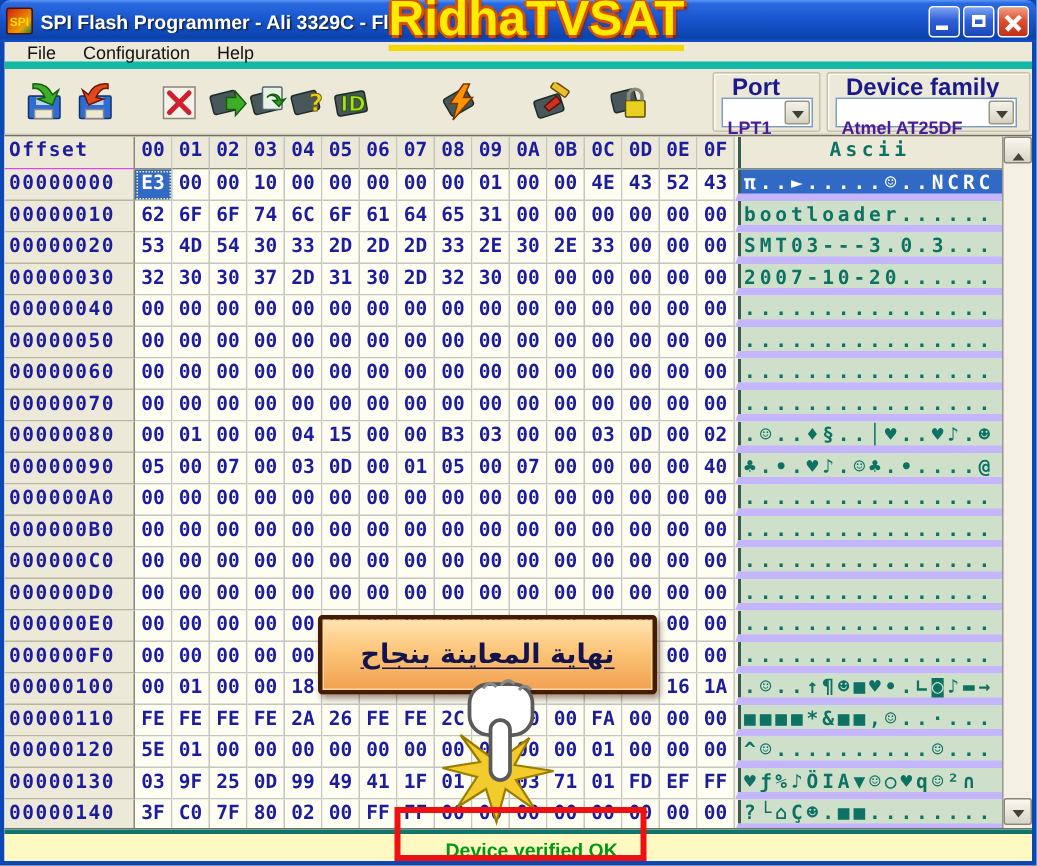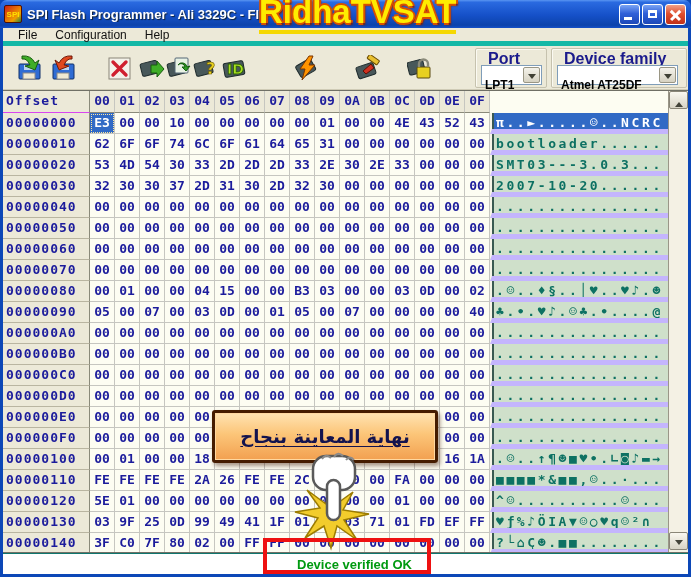--- a/index.html
+++ b/index.html
@@ -36,21 +36,21 @@
     font-size:12px;color:#111;border-bottom:5px solid #14b8a6;}
   .menuitem{padding:1px 9px;}
   .toolbar{height:44px;position:relative;border-bottom:1px solid #cfcbb6;}
   .tbtn{position:absolute;top:9px;width:26px;height:26px;}
   .tbtn svg{width:26px;height:26px;}
   .tb-group{position:absolute;top:2px;height:40px;border:1px solid #c6c2ae;border-radius:2px;
     box-shadow:inset 1px 1px 0 #fbfaf2;}
   .tb-label{position:absolute;top:1px;left:12px;font-size:16px;font-weight:bold;color:#1a1a8c;}
   .combo{position:absolute;left:5px;top:16px;height:20px;background:#fff;border:1px solid #7f9db9;
     display:flex;align-items:center;}
-  .combo .val{flex:1;font-size:12px;font-weight:bold;color:#000000;padding-left:3px;white-space:nowrap;overflow:hidden;margin-top:19px;}
+  .combo .val{flex:1;font-size:12px;font-weight:bold;color:#4c1d95;padding-left:3px;white-space:nowrap;overflow:hidden;margin-top:19px;}
   .combo .drop{width:17px;height:16px;margin:1px;background:linear-gradient(180deg,#f4f2ea,#d6d2c2);
     border:1px solid #9a9684;border-radius:2px;position:relative;}
   .combo .drop:after{content:"";position:absolute;left:4px;top:6px;border:4px solid transparent;border-top:5px solid #404034;}
   
   .gridwrap{height:463px;display:flex;border:1px solid #707066;border-left:none;border-right:none;background:#fdfdf2;}
   .grid{flex:1;display:flex;flex-direction:column;overflow:hidden;}
   .grow{display:flex;height:21px;flex:0 0 21px;}
   .grow.head{height:22px;flex:0 0 22px;}
   .oc{flex:0 0 87px;background:#ece9d8;border-right:1px solid #8a8a7a;border-bottom:1px solid #b9b5a1;
       font-family:"DejaVu Sans Mono",monospace;font-weight:bold;font-size:13px;color:#1c1c9c;
@@ -68,21 +68,21 @@
   .head .ac{background:#ece9d8;color:#0d7163;border-bottom:1px solid #8a8a7a;text-align:center;
       letter-spacing:3px;padding-left:0;box-shadow:inset 2px 0 0 #3a5a52;}
   .ac.selrow{background:#316ac5;color:#fff;}
   
   .vscroll{flex:0 0 20px;background:#f4f1e4;border-left:1px solid #9a9688;display:flex;flex-direction:column;justify-content:space-between;}
   .sbtn{height:18px;background:linear-gradient(180deg,#faf8f0,#d8d4c6);border:1px solid #8a8678;border-radius:2px;position:relative;}
   .sbtn.up:after{content:"";position:absolute;left:5px;top:6px;border:4px solid transparent;border-bottom:5px solid #44443a;}
   .sbtn.down{margin-bottom:2px;}
   .sbtn.down:after{content:"";position:absolute;left:5px;top:7px;border:4px solid transparent;border-top:5px solid #44443a;}
   
-  .statusbar{flex:1;background:#ffffff;border-top:1px solid #0f766e;position:relative;}
+  .statusbar{flex:1;background:#fef9c3;border-top:3px solid #0f766e;position:relative;}
   .statustext{position:absolute;left:294px;top:3px;font-size:13px;font-weight:bold;color:#009a10;
      font-family:"Liberation Sans",sans-serif;}
   
   .notebox{position:absolute;left:212px;top:410px;width:226px;height:53px;z-index:30;
     background:linear-gradient(180deg,#ffe3b2 0%,#fcc578 45%,#f2a050 100%);
     border:3px solid #451c00;border-radius:3px;box-shadow:2px 3px 4px rgba(60,20,0,.45),inset 0 0 0 1px #ffd8a0;
     display:flex;align-items:center;justify-content:center;}
   .notetext{font-size:18px;font-weight:bold;color:#13134e;text-decoration:underline;
     text-underline-offset:3px;font-family:"DejaVu Sans",sans-serif;}
   .handwrap{position:absolute;left:293px;top:450px;z-index:31;}
@@ -222,20 +222,21 @@
             <div class="bc">06</div>
             <div class="bc">07</div>
             <div class="bc">08</div>
             <div class="bc">09</div>
             <div class="bc">0A</div>
             <div class="bc">0B</div>
             <div class="bc">0C</div>
             <div class="bc">0D</div>
             <div class="bc">0E</div>
             <div class="bc">0F</div>
+            <div class="ac">Ascii</div>
           </div>
           <div class="grow">
             <div class="oc">00000000</div>
             <div class="bc sel">E3</div>
             <div class="bc">00</div>
             <div class="bc">00</div>
             <div class="bc">10</div>
             <div class="bc">00</div>
             <div class="bc">00</div>
             <div class="bc">00</div>

